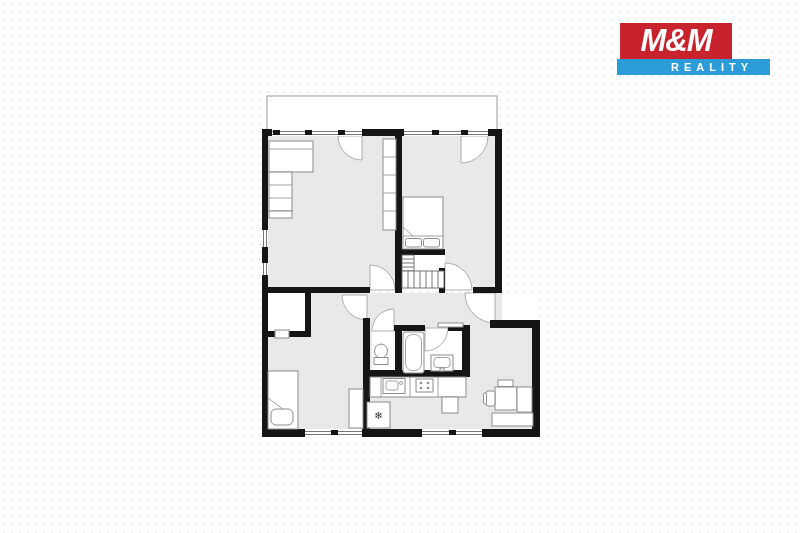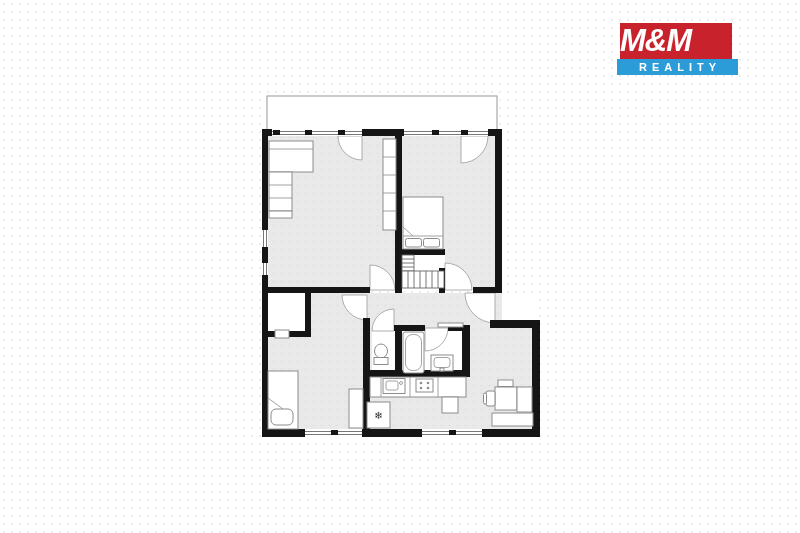--- a/index.html
+++ b/index.html
@@ -6,29 +6,29 @@
   .canvas{
     position:relative;width:800px;height:533px;overflow:hidden;
     background-color:var(--bg,#ffffff);
     background-image:radial-gradient(circle, var(--bg-dot,#ededed) 1px, transparent 1.3px);
     background-size:8px 8px;
     font-family:"Liberation Sans", sans-serif;
   }
   .logo{position:absolute;left:617px;top:23px;width:121px;}
   .logo-red{
     margin-left:3px;width:112px;height:36px;background:var(--logo-red,#c8232c);
-    display:flex;align-items:center;justify-content:flex-start;
+    display:flex;align-items:center;justify-content:center;
   }
   .logo-red span{
     color:var(--logo-text,#fff);font-weight:bold;font-style:italic;
     font-size:31px;letter-spacing:-1px;line-height:1;transform:translateY(-1px);
   }
   .logo-blue{
     width:121px;height:16px;background:var(--logo-blue,#2b9cd8);
-    display:flex;align-items:center;justify-content:center;
+    display:flex;align-items:center;justify-content:center;padding-left:32px;
   }
   .logo-blue span{
     color:var(--logo-text,#fff);font-weight:bold;font-size:11px;
     letter-spacing:5px;line-height:1;text-indent:5px;
   }
   svg{position:absolute;left:0;top:0;}
   .wall{fill:var(--wall,#151515);}
   .floor{fill:url(#fdots);}
   .white{fill:#ffffff;}
   .furn{fill:#ffffff;stroke:var(--furn,#8c8c8c);stroke-width:1;}

